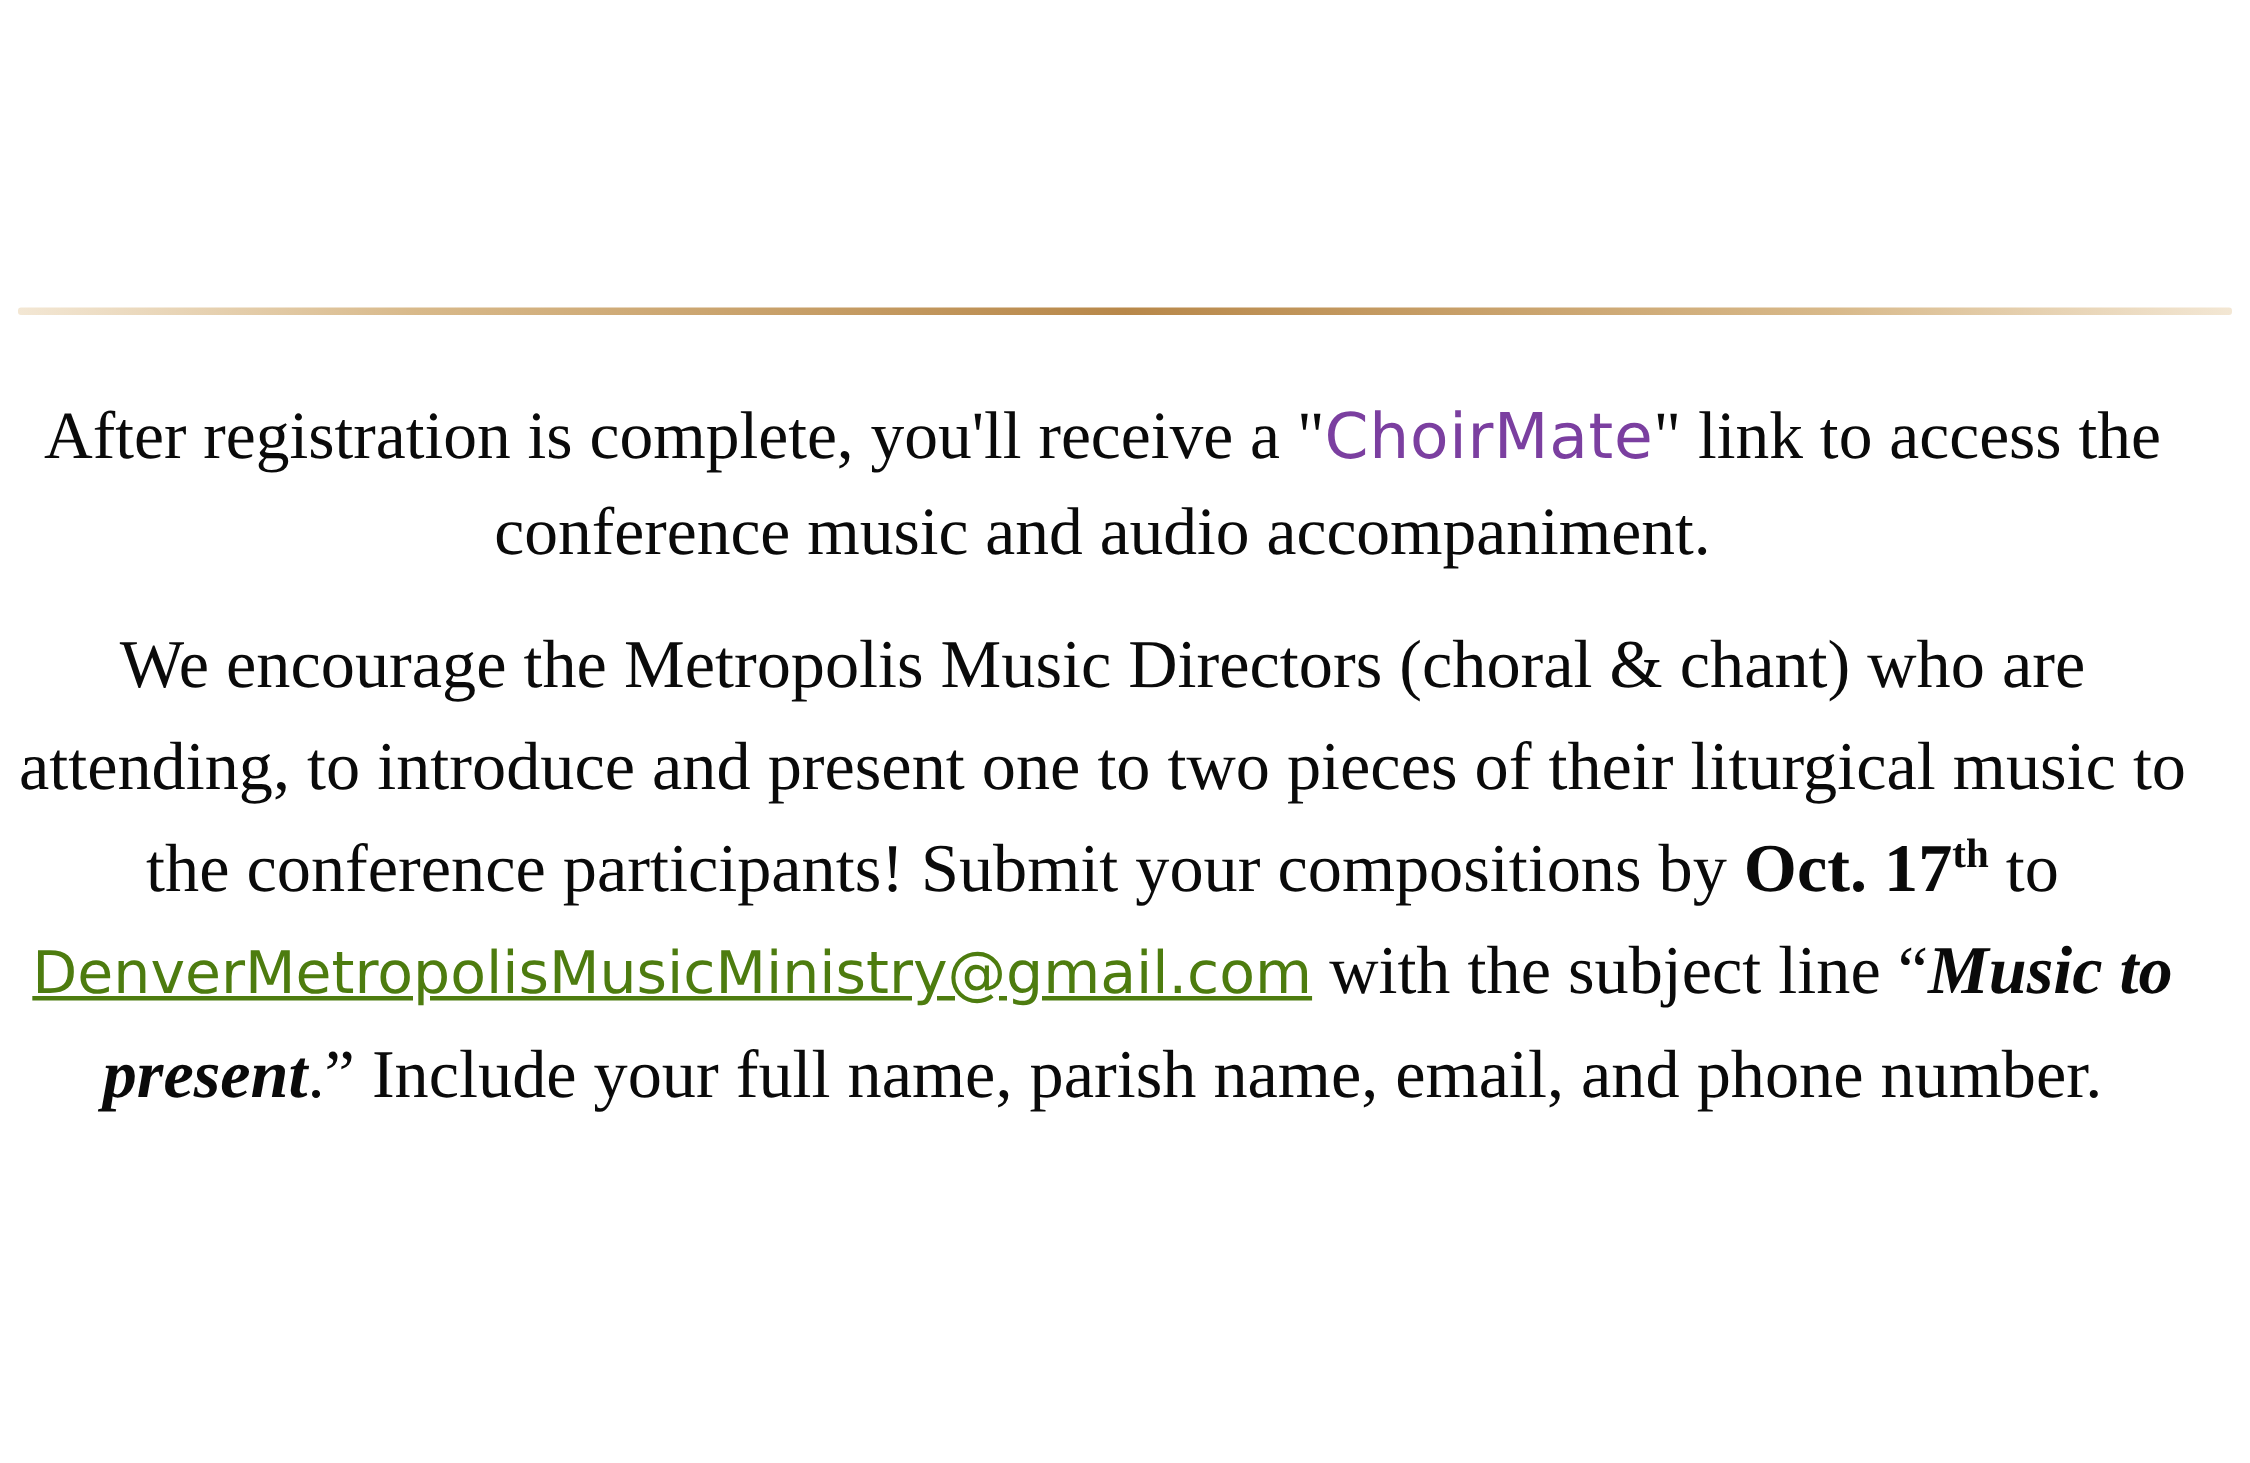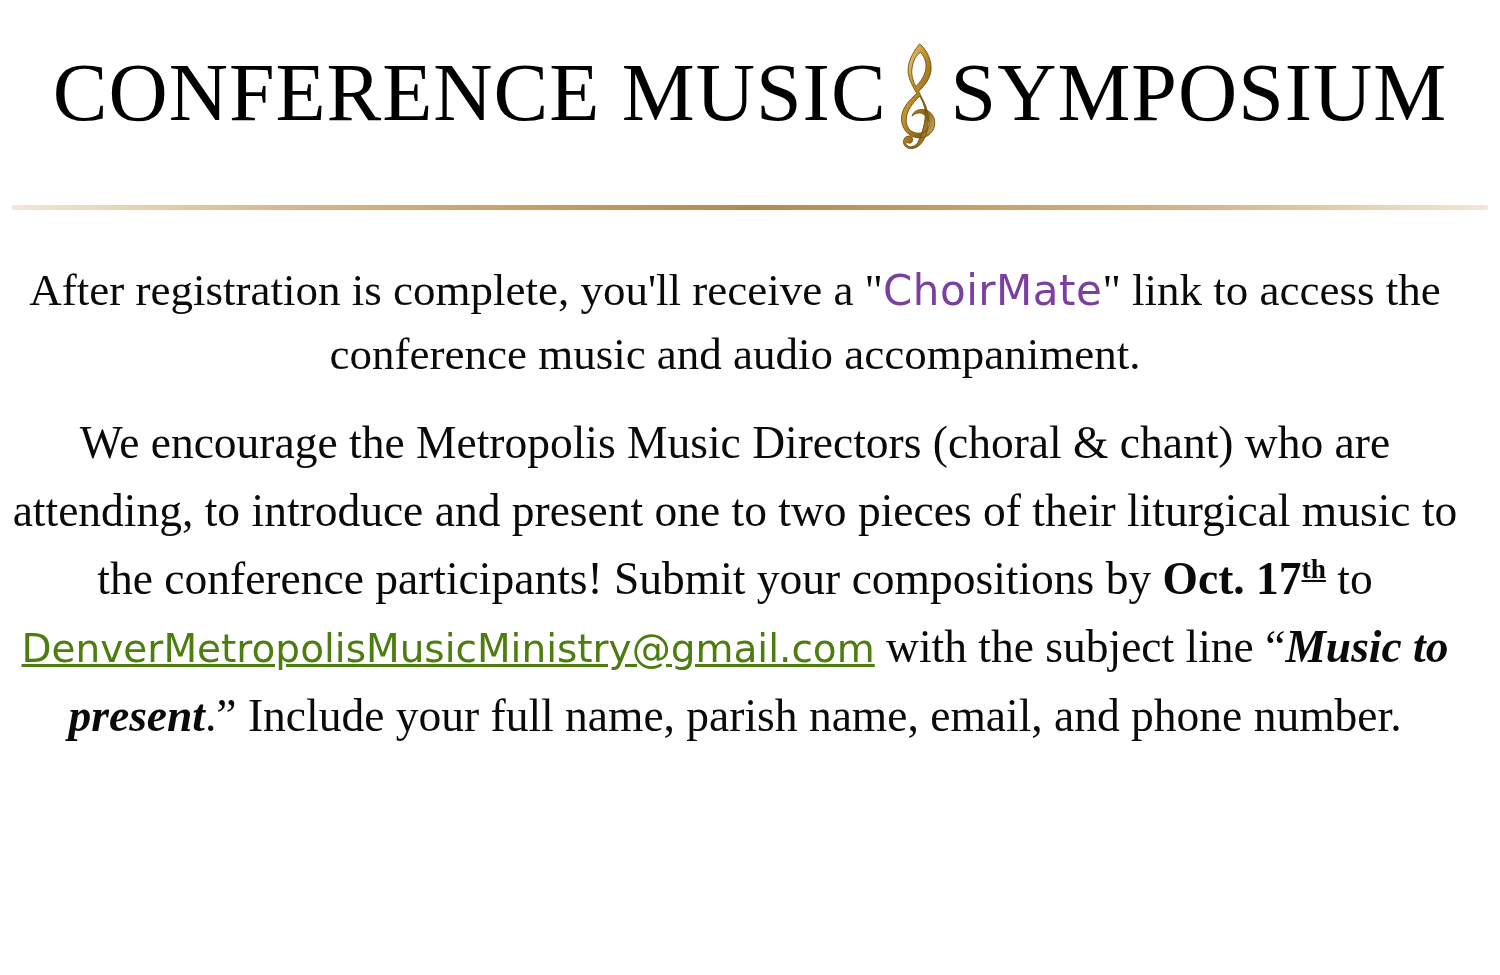--- a/index.html
+++ b/index.html
@@ -91,71 +91,37 @@
     font-family: "DejaVu Sans", sans-serif;
     color: #7b3fa0;
     font-size: 42px;
     letter-spacing: 0.5px;
   }
   .bold { font-weight: 700; }
   .sup {
     font-size: 0.6em;
     vertical-align: super;
     font-weight: 700;
-    text-decoration: underline;
   }
   .email-link {
     font-family: "DejaVu Sans", sans-serif;
     font-size: 39px;
     color: #4d7c0f;
     text-decoration: underline;
   }
   .bolditalic {
     font-weight: 700;
     font-style: italic;
   }
 </style>
 </head>
 <body>
 
 <div class="page">
 
-  <div class="title-block">
-    <div class="title-line">
-      <span class="title-word">CONFERENCE MUSIC</span><span class="clef">
-        <svg viewBox="0 0 56 112" width="56" height="112" aria-hidden="true">
-          <defs>
-            <linearGradient id="goldg" x1="0" y1="0" x2="1" y2="1">
-              <stop offset="0%" stop-color="#f6e3b8"></stop>
-              <stop offset="35%" stop-color="#c9982f"></stop>
-              <stop offset="70%" stop-color="#8a6212"></stop>
-              <stop offset="100%" stop-color="#e3c781"></stop>
-            </linearGradient>
-          </defs>
-          <g transform="translate(2,2) scale(0.95)">
-            <path d="M28 2 C20 12 15 22 16 32 C16.8 40 21 47 25 54
-                     C18 61 10 68 9 79 C8 91 17 101 28 101
-                     C37 101 44 94 44 85 C44 77 38 71 30 71
-                     C25 71 21 74 20 78 C23 75 27 74 30 75
-                     C35 77 38 81 38 86 C38 92 33 96 27 96
-                     C18 96 13 89 14 80 C15 71 21 64 28 57
-                     C31 62 34 68 34 75 C34 85 31 95 27 104
-                     C25 109 21 111 17 110 C14 109 13 107 14 105
-                     C16 107 19 107 20 105 C22 102 20 99 17 99
-                     C13 99 11 102 11 105 C11 110 16 113 21 112
-                     C28 111 33 104 35 96 C38 86 38 74 33 64
-                     C31 60 29 56 27 52 C33 46 39 39 40 30
-                     C41 20 36 8 28 2 Z
-                     M29 11 C34 16 36 24 34 31 C32 38 28 43 24 47
-                     C21 41 19 34 20 28 C21 20 24 14 29 11 Z" fill="url(#goldg)" stroke="#6b4a0c" stroke-width="0.9"></path>
-          </g>
-        </svg>
-      </span><span class="title-word">SYMPOSIUM</span>
-    </div>
-  </div>
 
   <div class="divider"></div>
 
   <div class="body-block">
 
     <p class="para p1">
       <span>After registration is complete, you'll receive a "</span><span class="choirmate">ChoirMate</span><span>" link to access the conference music and audio accompaniment.</span>
     </p>
 
     <p class="para p2">

